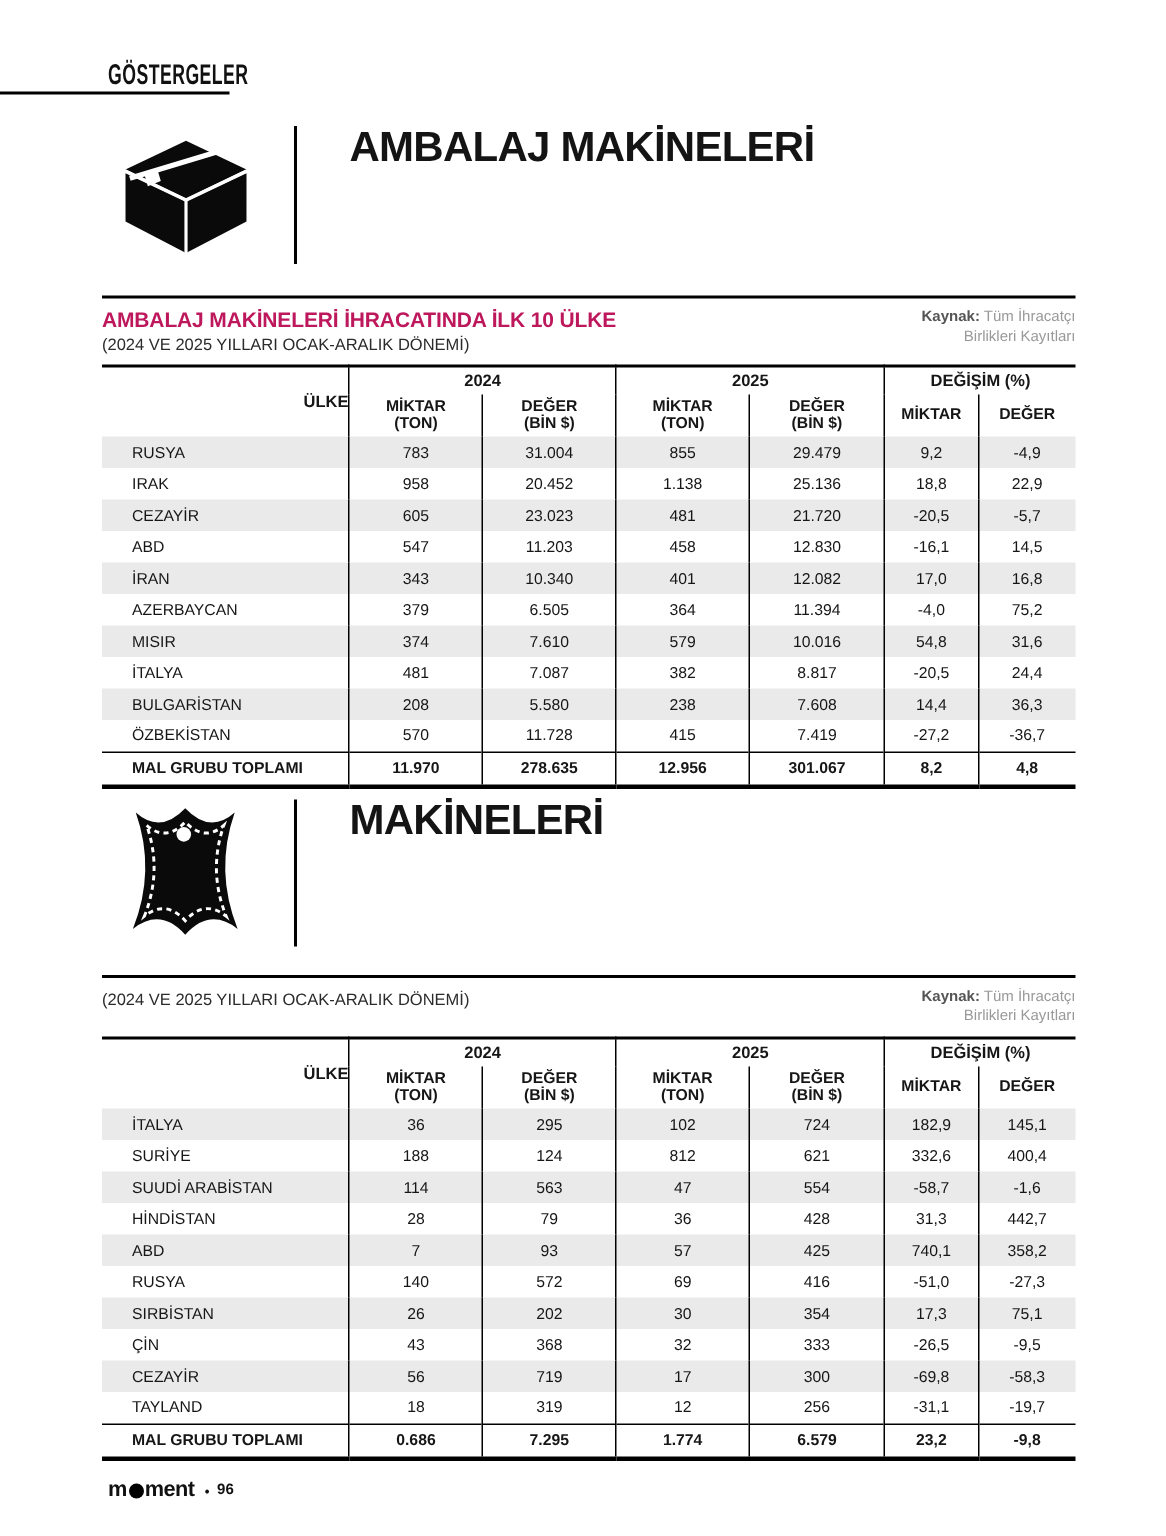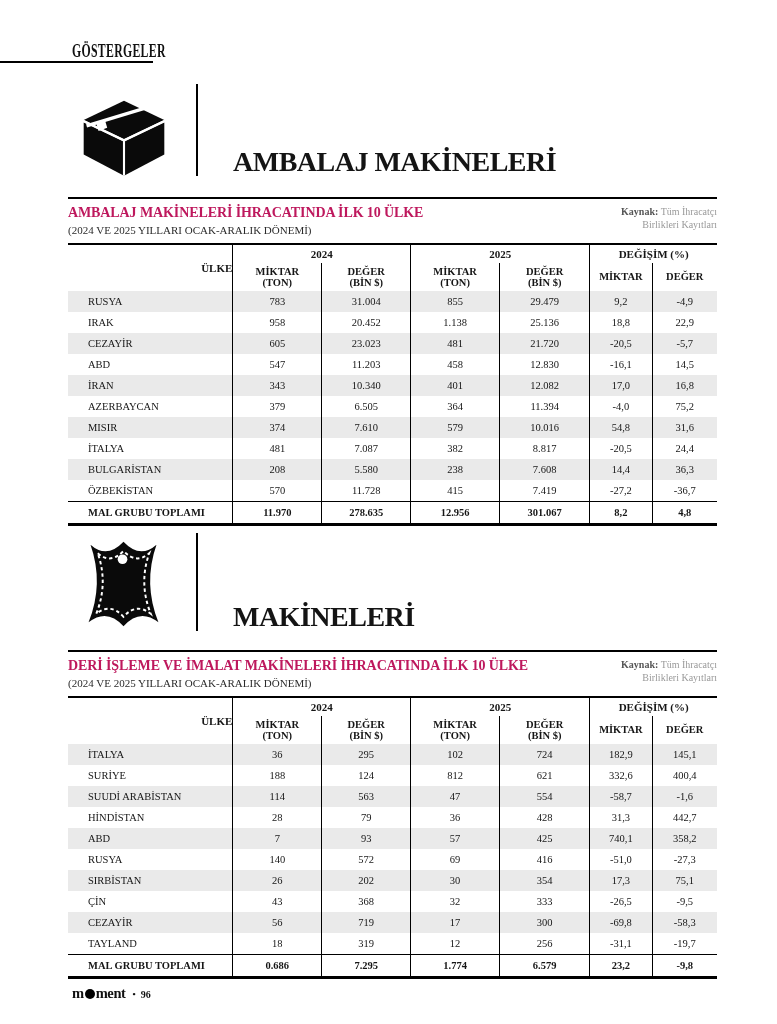--- a/index.html
+++ b/index.html
@@ -1,30 +1,30 @@
 <!DOCTYPE html>
 <html><head>
 <meta charset="utf-8">
 <style>
   * { margin:0; padding:0; box-sizing:border-box; }
   html,body { background:#ffffff; }
   .page {
     position:relative; width:777px; height:1024px; background:#ffffff;
-    font-family:Liberation Serif, serif; color:#111; overflow:hidden;
+    font-family:Liberation Sans, sans-serif; color:#111; overflow:hidden;
   }
 
   
   .kicker-line { position:absolute; left:0; top:61px; width:153px; height:2px; background:#000; }
   .kicker {
     position:absolute; left:72px; top:40px; font-size:19px; font-weight:bold;
     letter-spacing:.5px; transform:scaleX(.62); transform-origin:0 50%; white-space:nowrap;
   }
 
   
-  .sec-head { position:absolute; left:75px; display:flex; align-items:flex-end;gap:11px; }
+  .sec-head { position:absolute; left:75px; display:flex; align-items:flex-start;gap:11px; }
   #sec1 { top:82px; height:96px; }
   #sec2 { top:531px; height:102px; }
   .icon-wrap { width:97px; display:flex; justify-content:center; align-items:center; }
   .vrule { width:2px; background:#000; align-self:stretch; margin:2px 24px 2px 13px; }
   .section-title { font-weight:bold; font-size:28px; line-height:32px; letter-spacing:-.5px; color:#141414; white-space:nowrap; }
 
   
   .tbl { position:absolute; left:68px; width:649px; }
   #table1 { top:197px; }
   #table2 { top:650px; }
@@ -263,21 +263,20 @@
     </div>
     <div class="vrule"></div>
     <div class="section-title">
       <div>MAKİNELERİ</div>
     </div>
   </div>
 
   <div class="tbl" id="table2">
     <div class="tbl-head">
       <div>
-        <div class="t-title">DERİ İŞLEME VE İMALAT MAKİNELERİ İHRACATINDA İLK 10 ÜLKE</div>
         <div class="t-sub">(2024 VE 2025 YILLARI OCAK-ARALIK DÖNEMİ)</div>
       </div>
       <div class="t-src">
         <div><b>Kaynak:</b> <span>Tüm İhracatçı</span></div>
         <div>Birlikleri Kayıtları</div>
       </div>
     </div>
     <table>
       <colgroup>
         <col style="width:25.4%">

